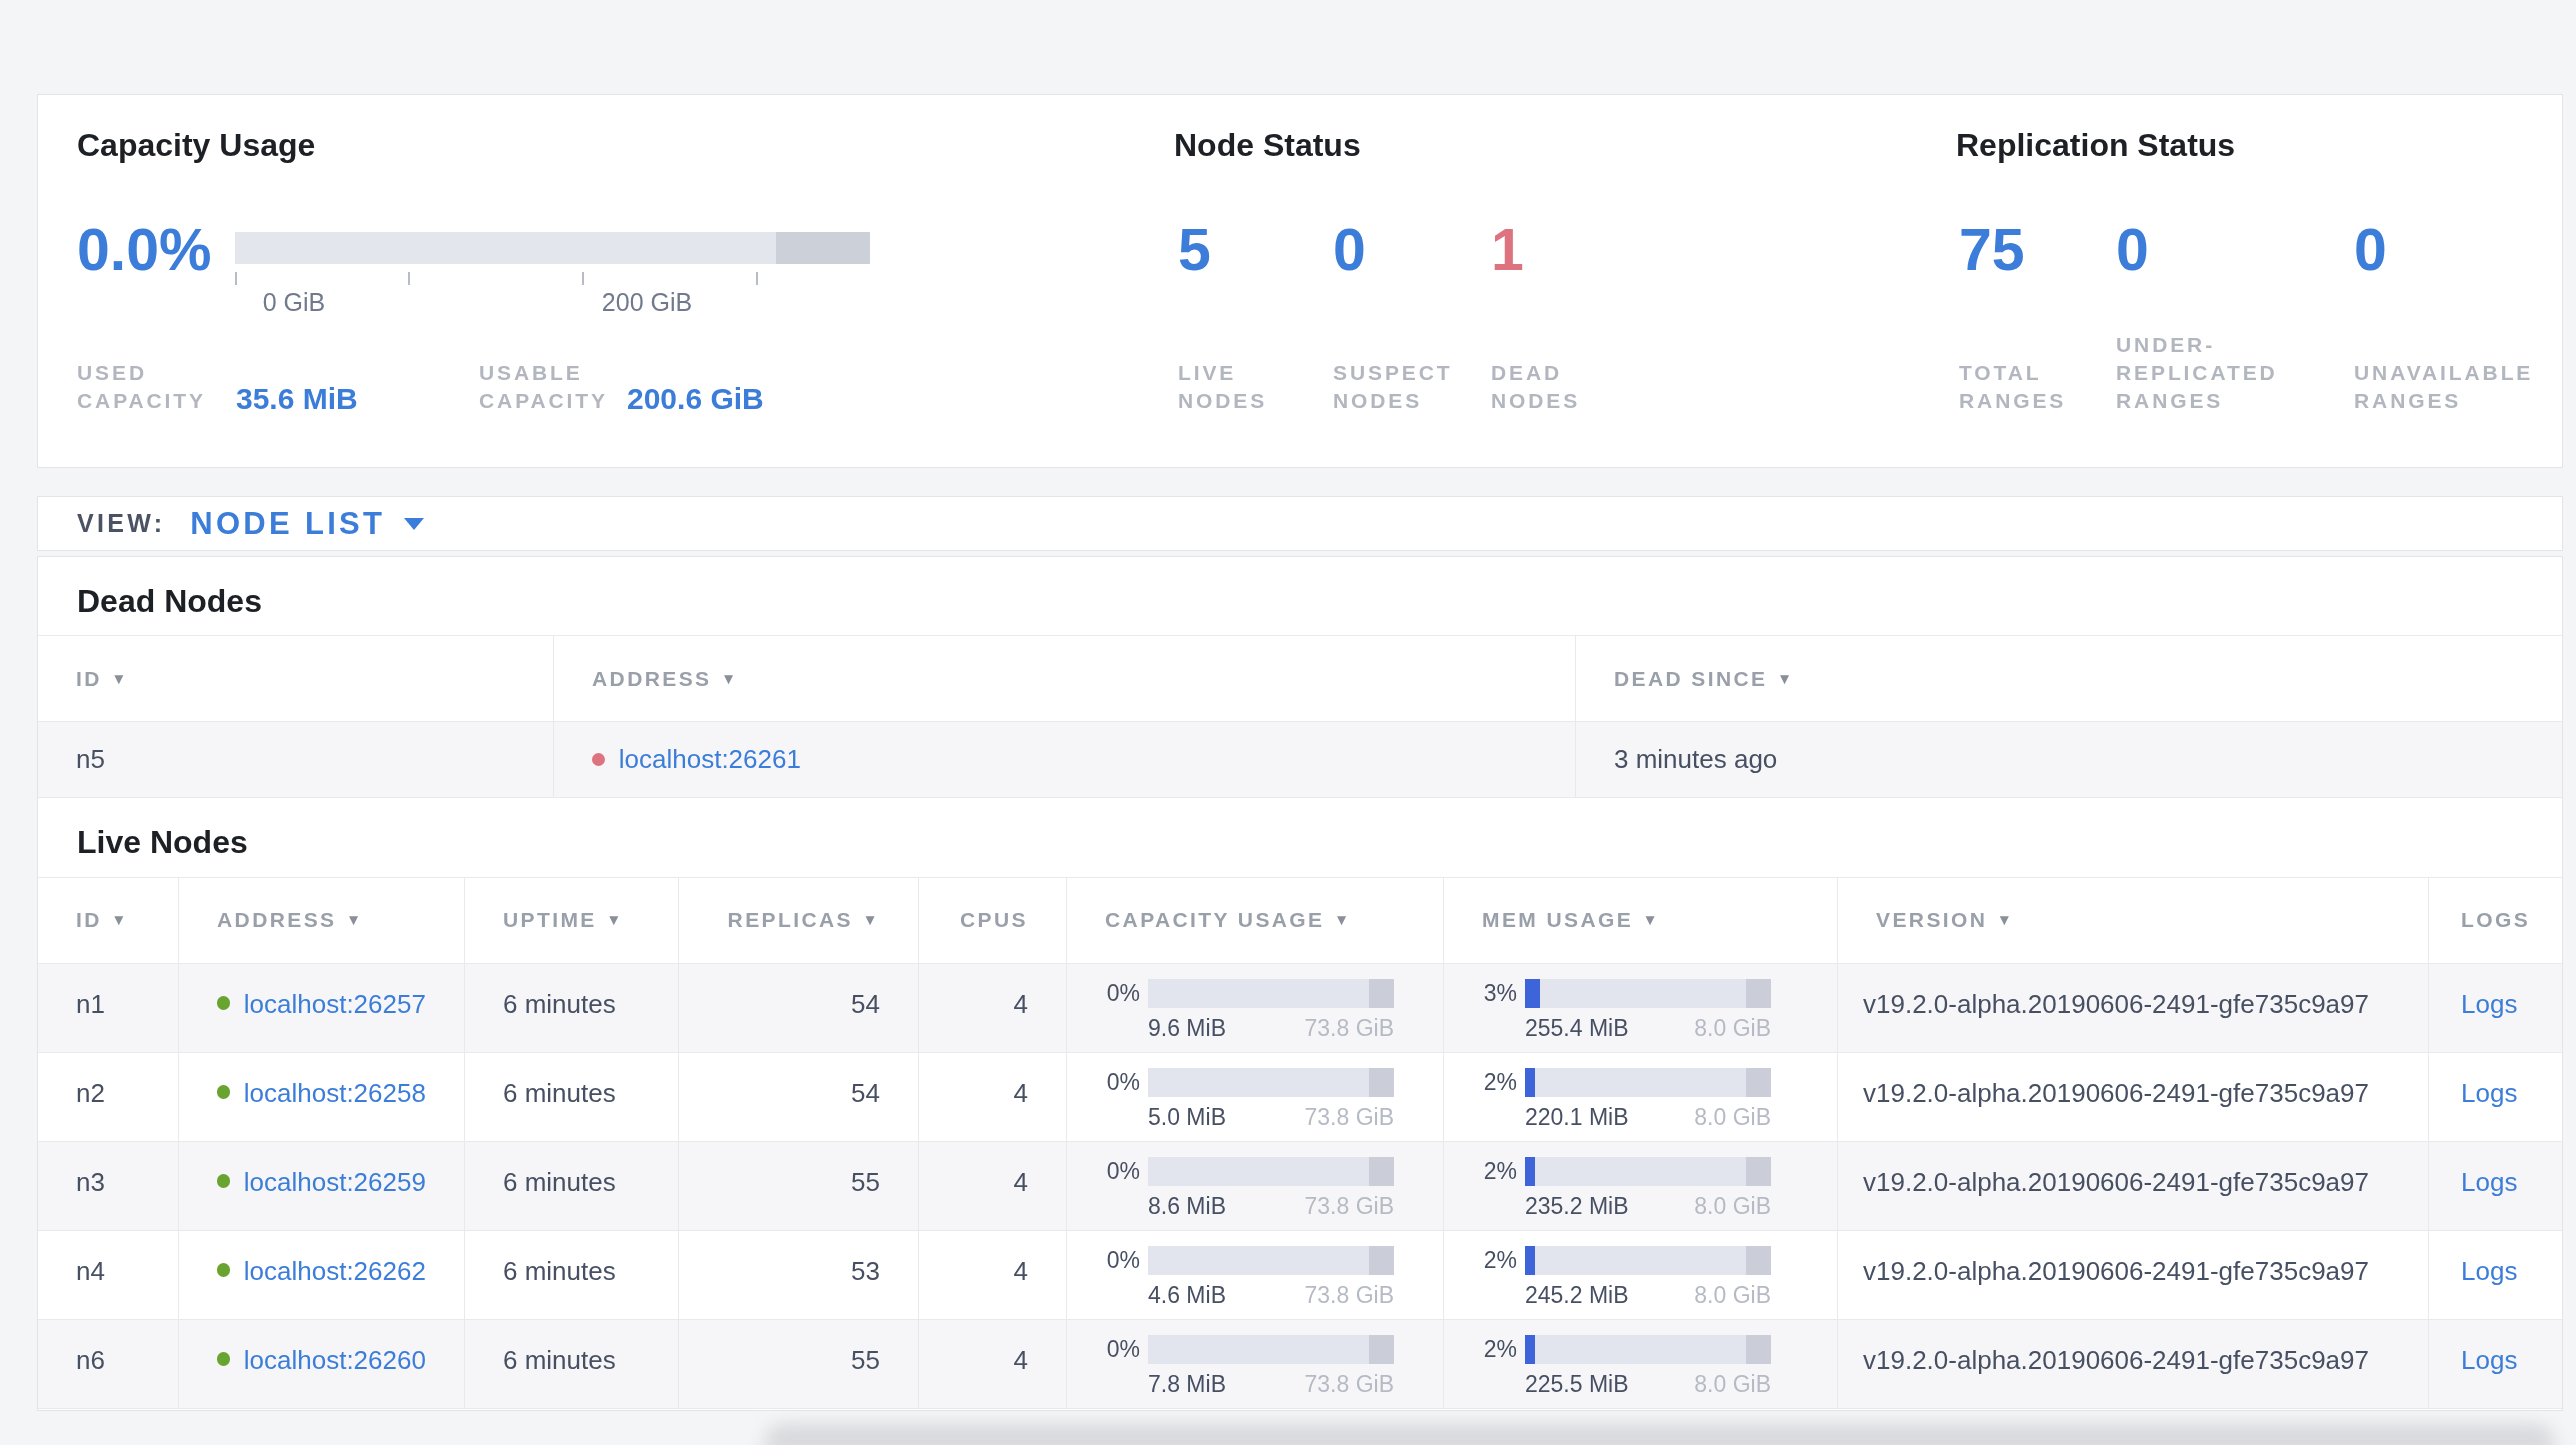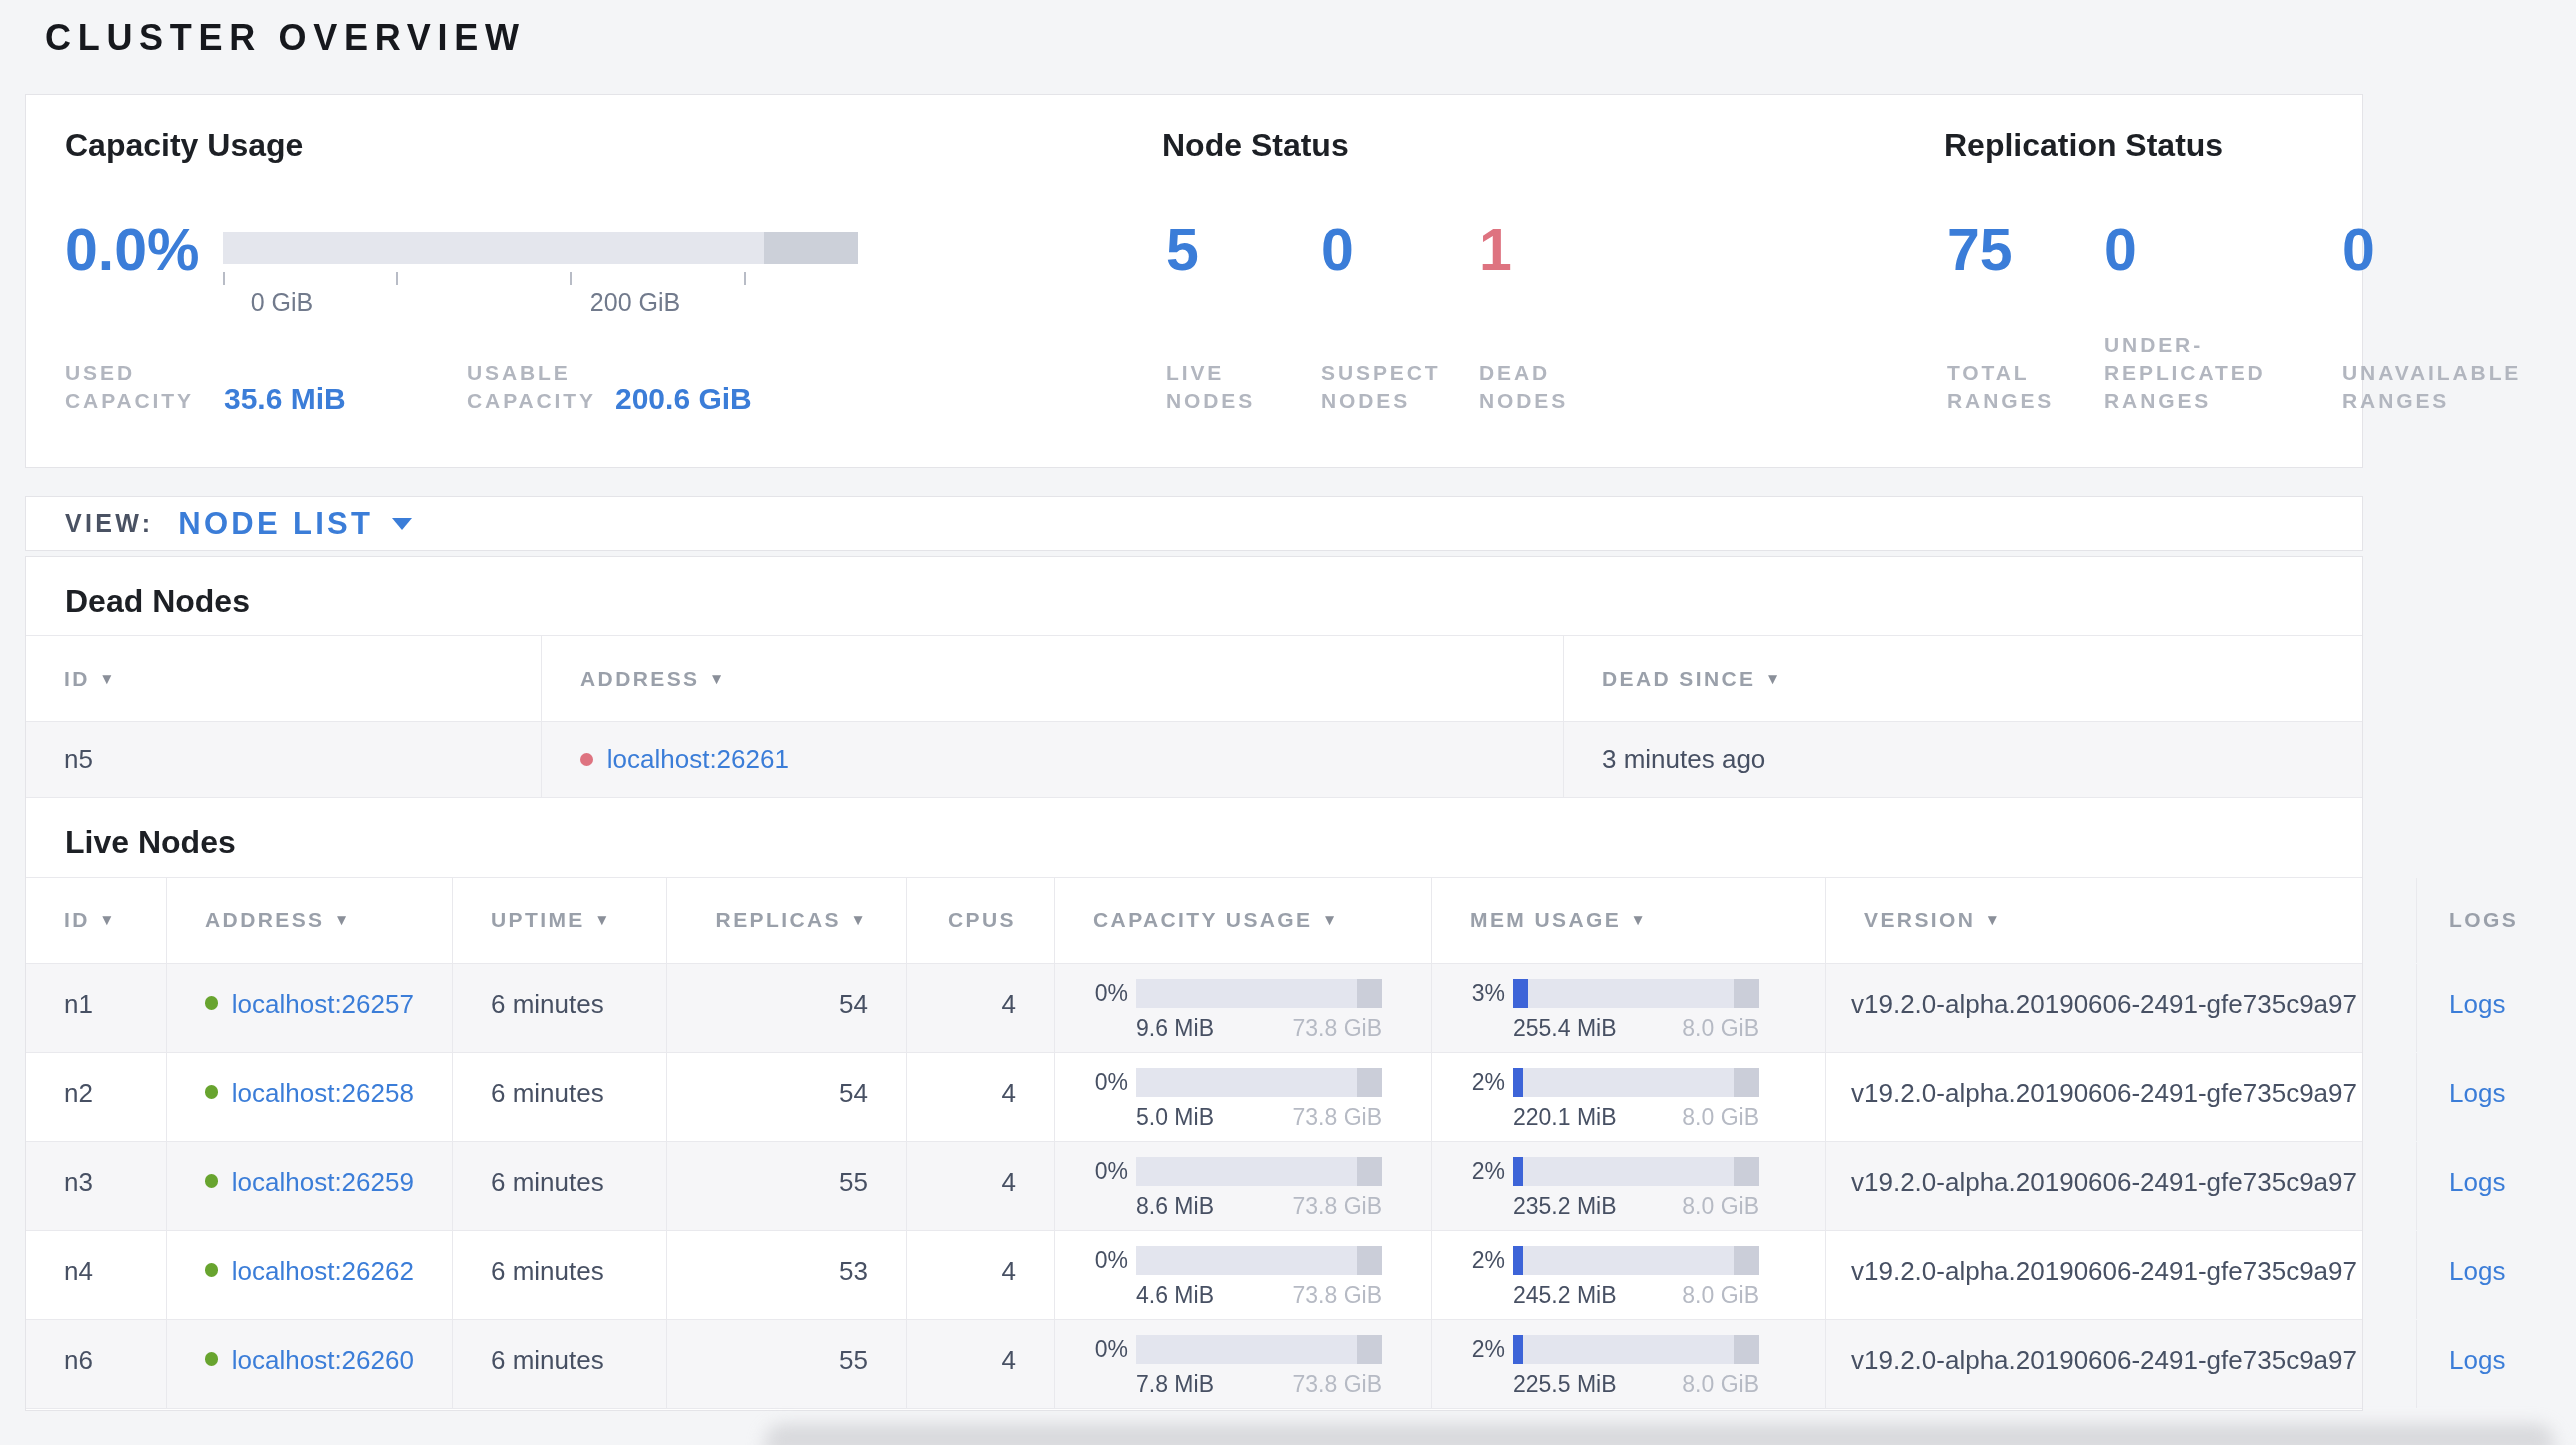--- a/index.html
+++ b/index.html
@@ -12,21 +12,21 @@
   .page{position:absolute;inset:0;}
 
   
   .page-title{
     position:absolute;left:45px;top:17px;
     font-size:36px;font-weight:700;letter-spacing:6.7px;color:#16181d;
   }
 
   
   .card{
-    position:absolute;left:25px;width:2338px;background:#ffffff;
+    position:absolute;left:37px;width:2526px;background:#ffffff;
     border:1.9px solid #e4e4e8;box-sizing:border-box;
   }
   .sumcard{top:94px;height:374px;}
   .viewbar{top:496px;height:55px;display:flex;align-items:center;padding-left:39px;}
   .tablecard{top:556px;height:855px;}
 
   
   .sec-title{position:absolute;top:32px;font-size:32px;font-weight:700;color:#1d2025;}
   .big{position:absolute;top:122px;font-size:59px;font-weight:600;color:#3b7dd8;line-height:67px;}
   .big.red{color:#de7380;}
@@ -102,21 +102,20 @@
     position:absolute;left:764px;top:1425px;width:1791px;height:42px;
     background:linear-gradient(180deg,#b6b7bc,#d9d9dc);
     border-radius:19px 19px 0 0;filter:blur(8.6px);opacity:.55;
   }
 </style>
 </head>
 <body>
 
 <div class="page">
 
-  <div class="page-title">CLUSTER OVERVIEW</div>
 
   <div class="card sumcard">
 
     <div class="sec-title" style="left:39px">Capacity Usage</div>
     <div class="big" style="left:39px">0.0%</div>
     <div class="topbar">
       <div class="barcap"></div>
     </div>
     <div class="tick" style="left:197px"></div>
     <div class="tick" style="left:370px"></div>

